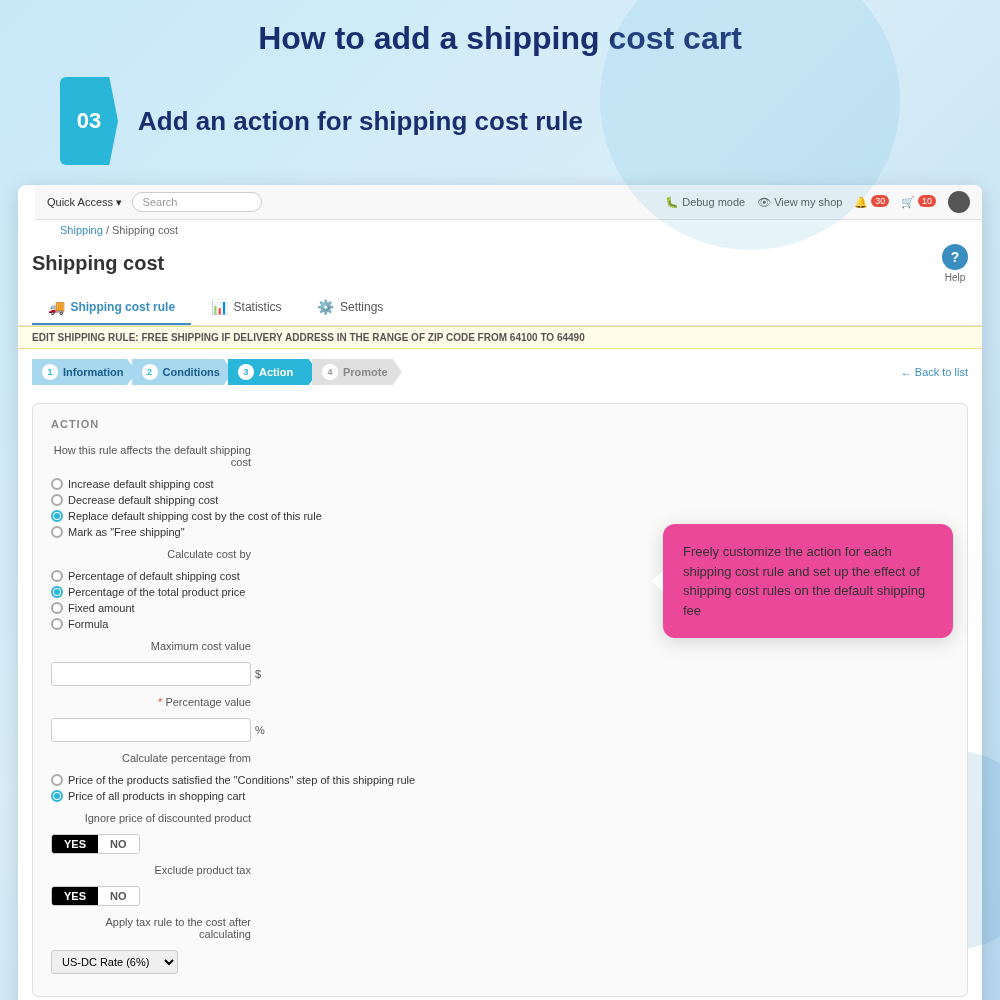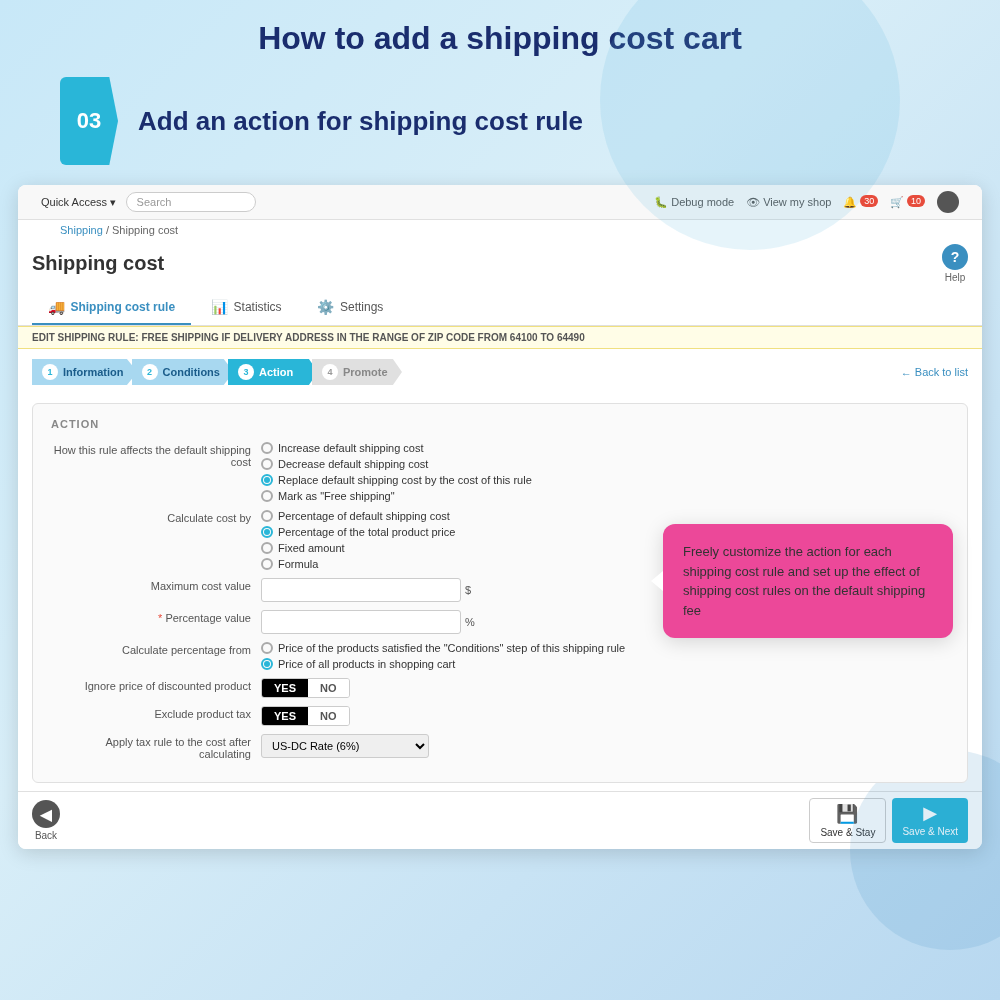--- a/index.html
+++ b/index.html
@@ -70,24 +70,25 @@
       background: white;
       border-radius: 8px;
       box-shadow: 0 4px 20px rgba(0,0,0,0.15);
       overflow: hidden;
     }
 
     
     .navbar {
       background: #f8f8f8;
       border-bottom: 1px solid #e0e0e0;
-      padding: 6px 23px;
+      padding: 6px 12px;
       display: flex;
       align-items: center;
       gap: 10px;
+      margin-left: 17px;
     }
     .quick-access {
       font-size: 11px;
       color: #333;
       cursor: pointer;
       display: flex;
       align-items: center;
       gap: 3px;
     }
     .search-bar {
@@ -279,20 +280,21 @@
       margin-bottom: 12px;
       letter-spacing: 1px;
     }
 
     
     .form-row {
       display: flex;
       align-items: flex-start;
       margin-bottom: 8px;
       gap: 10px;
+      flex-direction: column;
     }
     .form-label {
       font-size: 11px;
       color: #555;
       width: 200px;
       flex-shrink: 0;
       text-align: right;
       padding-top: 2px;
     }
     .form-label.required::before {
@@ -371,21 +373,21 @@
       background: white;
       color: #555;
     }
 
     
     .form-select {
       border: 1px solid #ccc;
       border-radius: 3px;
       padding: 3px 6px;
       font-size: 11px;
-      width: 168px;
+      width: 127px;
       height: 24px;
     }
 
     
     .tooltip-bubble {
       position: absolute;
       right: 14px;
       top: 120px;
       background: #ec4899;
       border-radius: 12px;

